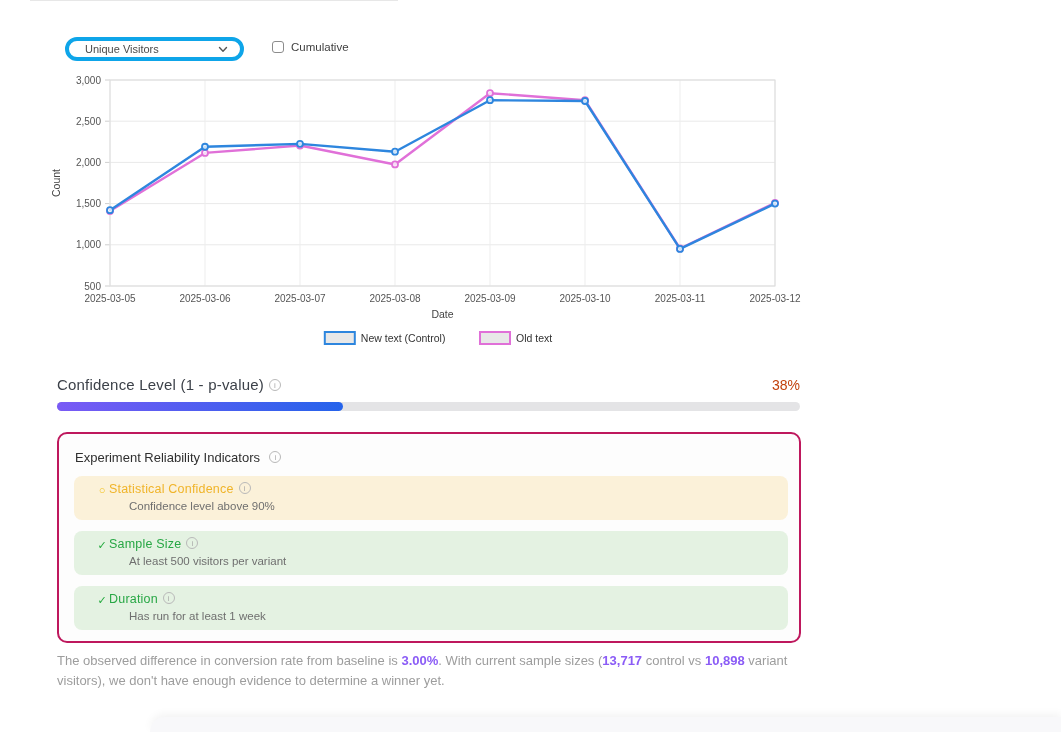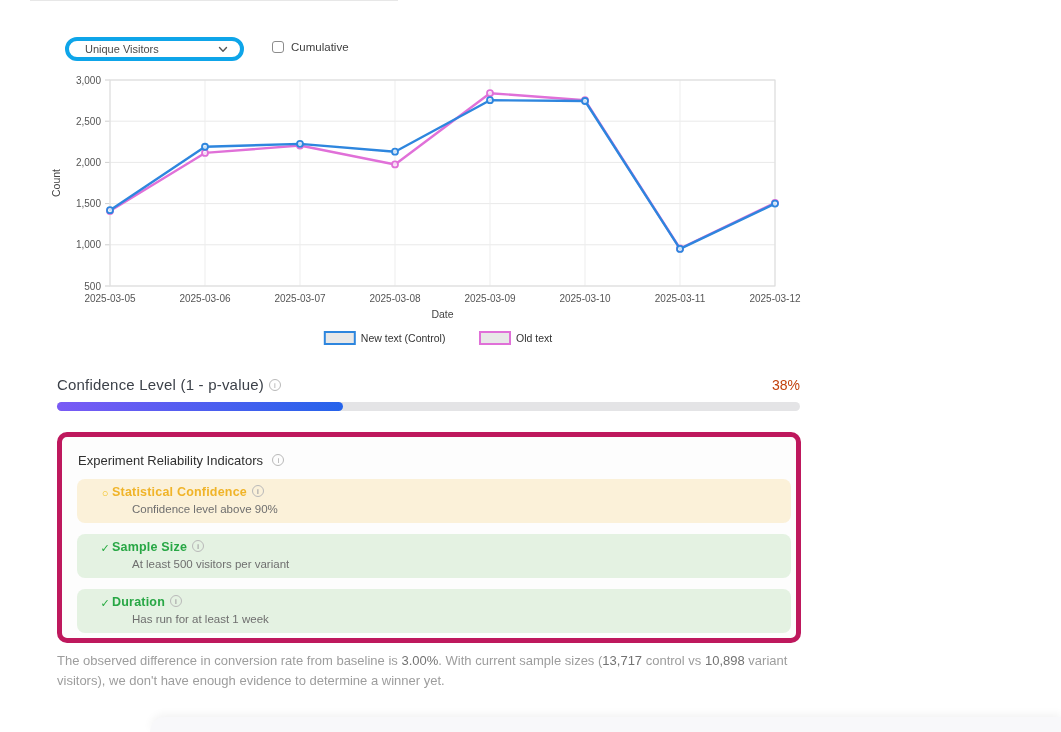--- a/index.html
+++ b/index.html
@@ -34,33 +34,33 @@
     margin-left:5px; vertical-align:2px; cursor:pointer;
   }
   .info-icon::before { content:"i"; }
   .conf-value { margin-left:auto; font-size:14px; color:#c2410c; }
   .progress-track { position:absolute; left:57px; top:402px; width:743px; height:9px; border-radius:5px; background:#e4e4e6; }
   .progress-fill { height:100%; border-radius:5px; width:0; }
 
   
   .panel {
     position:absolute; left:57px; top:432px; width:744px; height:211px;
-    background:#fdfdfd; border:5px solid #be185d; border-radius:10px;
+    background:#fdfdfd; border:2px solid #be185d; border-radius:10px;
   }
   .panel-title-row { position:absolute; left:16px; top:14px; }
   .panel-title { font-size:13px; color:#2f2f2f; font-weight:500; }
   .indicator-row { position:absolute; left:15px; width:714px; height:44px; border-radius:8px; }
   .row-1 { top:42px; } .row-2 { top:97px; } .row-3 { top:152px; }
   .ind-icon { position:absolute; left:20px; top:8px; width:16px; font-size:11px; text-align:center; }
-  .ind-title { position:absolute; left:35px; top:6px; font-size:12.5px; font-weight:700; letter-spacing:.2px; }
+  .ind-title { position:absolute; left:35px; top:6px; font-size:12.5px; font-weight:400; letter-spacing:.2px; }
   .ind-desc { position:absolute; left:27px; top:24px; font-size:11.5px; color:#6f6f6f;margin-left:28px; }
 
   
   .summary { position:absolute; left:57px; top:651px; width:748px; font-size:13px; line-height:19.5px; color:#9d9d9d; }
-  .summary .hl { color:#737373; font-weight:400; }
+  .summary .hl { color:#8b5cf6; font-weight:700; }
 
   
   .next-panel {
     position:absolute; left:150px; top:717px; width:911px; height:15px;
     background:#f8f8fa; border-top-left-radius:18px;
     box-shadow:0 -3px 8px rgba(0,0,0,0.05);
   }
 </style>
 </head>
 <body>

